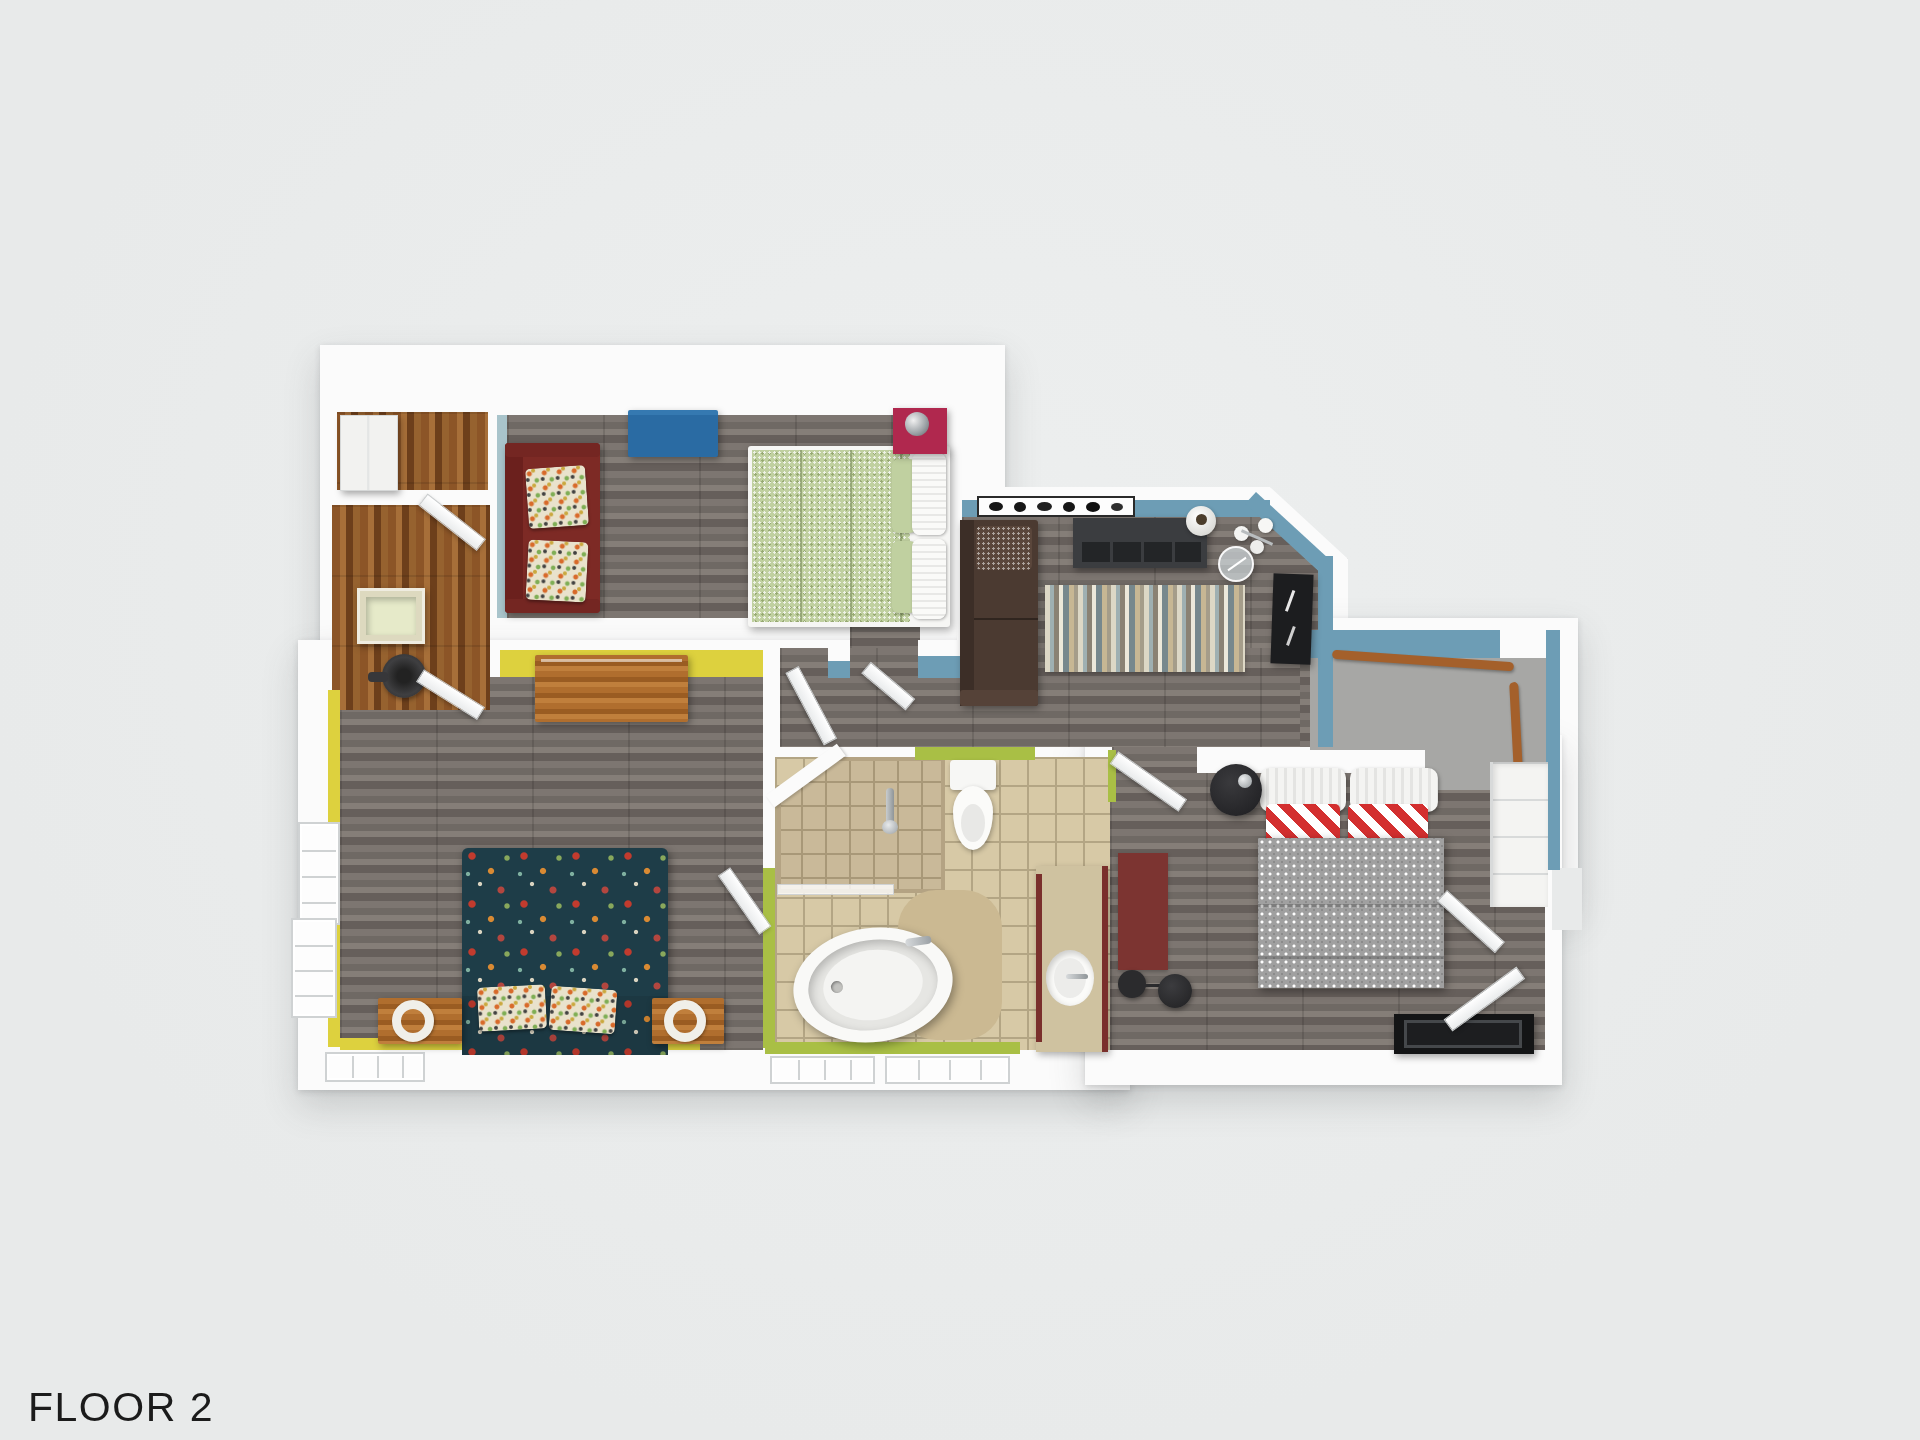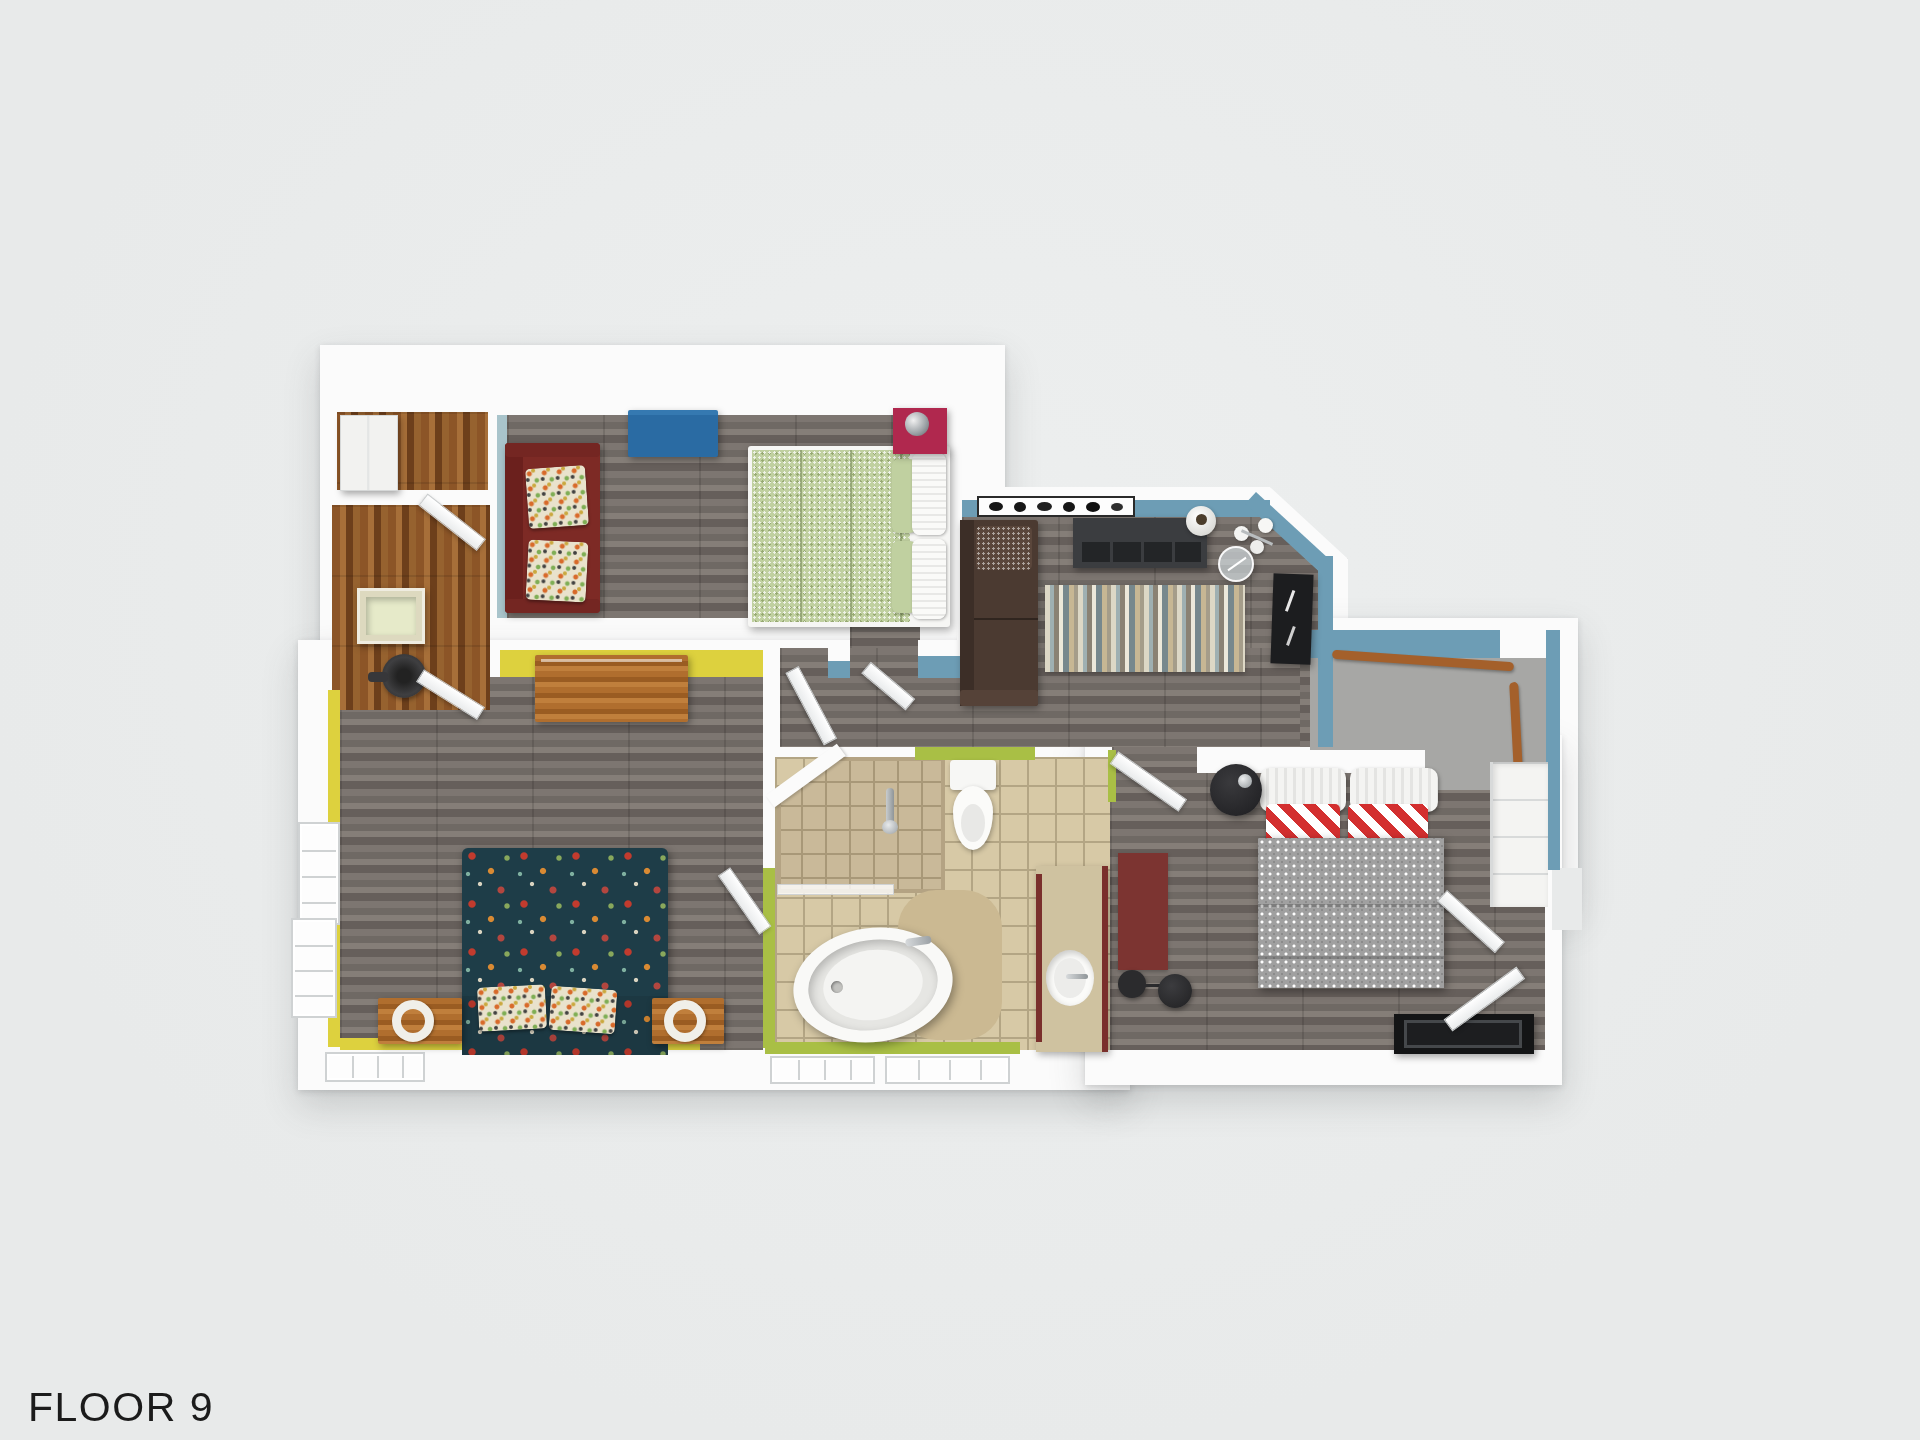--- a/index.html
+++ b/index.html
@@ -277,13 +277,13 @@
   <div class="door" style="left:420px;top:668px;width:70px;height:13px;transform-origin:left center;transform:rotate(32deg);"></div>
   <div class="door" style="left:792px;top:662px;width:80px;height:13px;transform-origin:left center;transform:rotate(62deg);"></div>
   <div class="door" style="left:866px;top:660px;width:56px;height:13px;transform-origin:left center;transform:rotate(40deg);"></div>
   <div class="door" style="left:724px;top:864px;width:70px;height:13px;transform-origin:left center;transform:rotate(55deg);"></div>
   <div class="door" style="left:1114px;top:750px;width:82px;height:13px;transform-origin:left center;transform:rotate(35deg);"></div>
   <div class="door" style="left:1442px;top:888px;width:76px;height:13px;transform-origin:left center;transform:rotate(42deg);"></div>
   <div class="door" style="left:1448px;top:1018px;width:88px;height:13px;transform-origin:left center;transform:rotate(-36deg);"></div>
 
 </div>
 
-<div id="floor-label">FLOOR 9</div>
+<div id="floor-label">FLOOR 2</div>
 
 </body></html>

